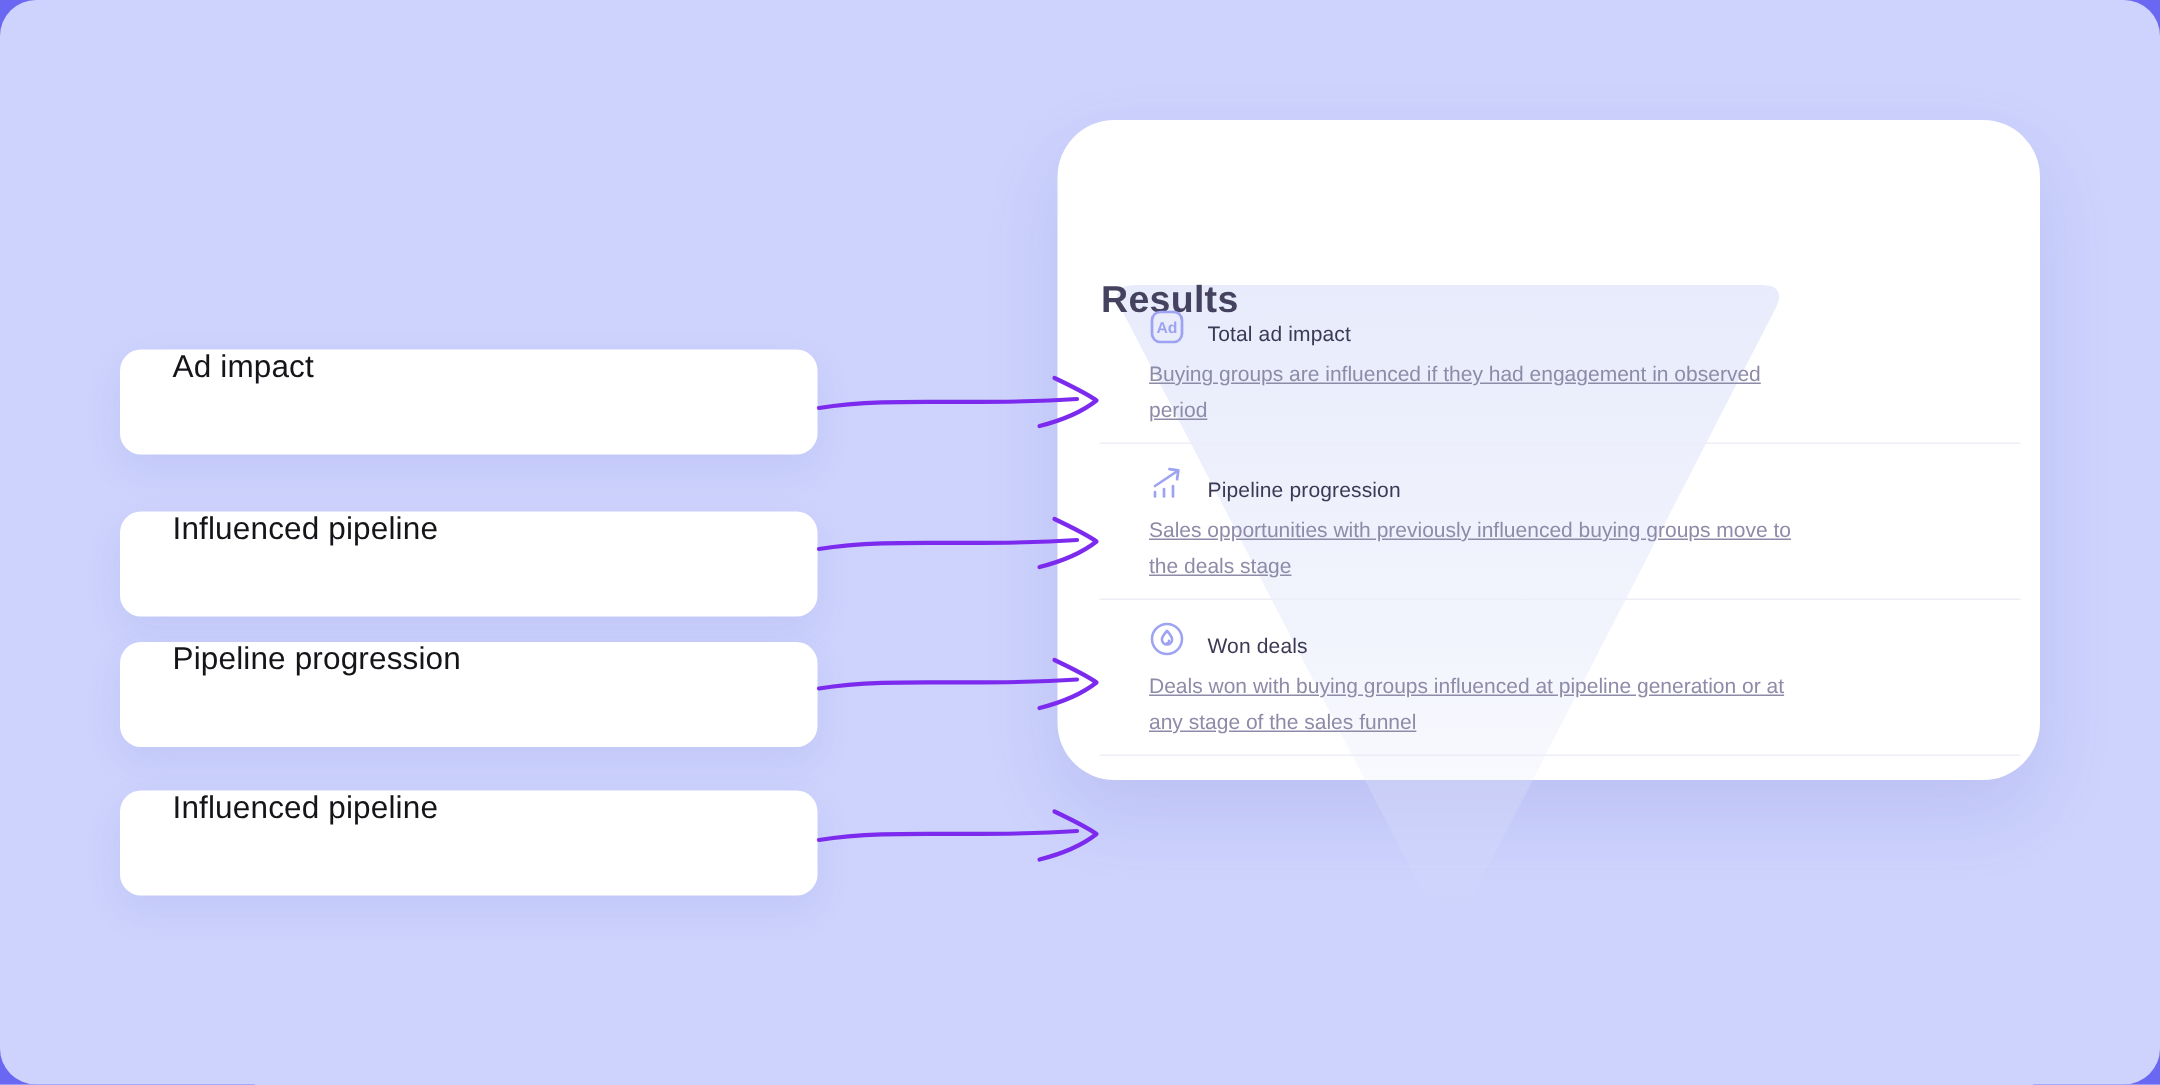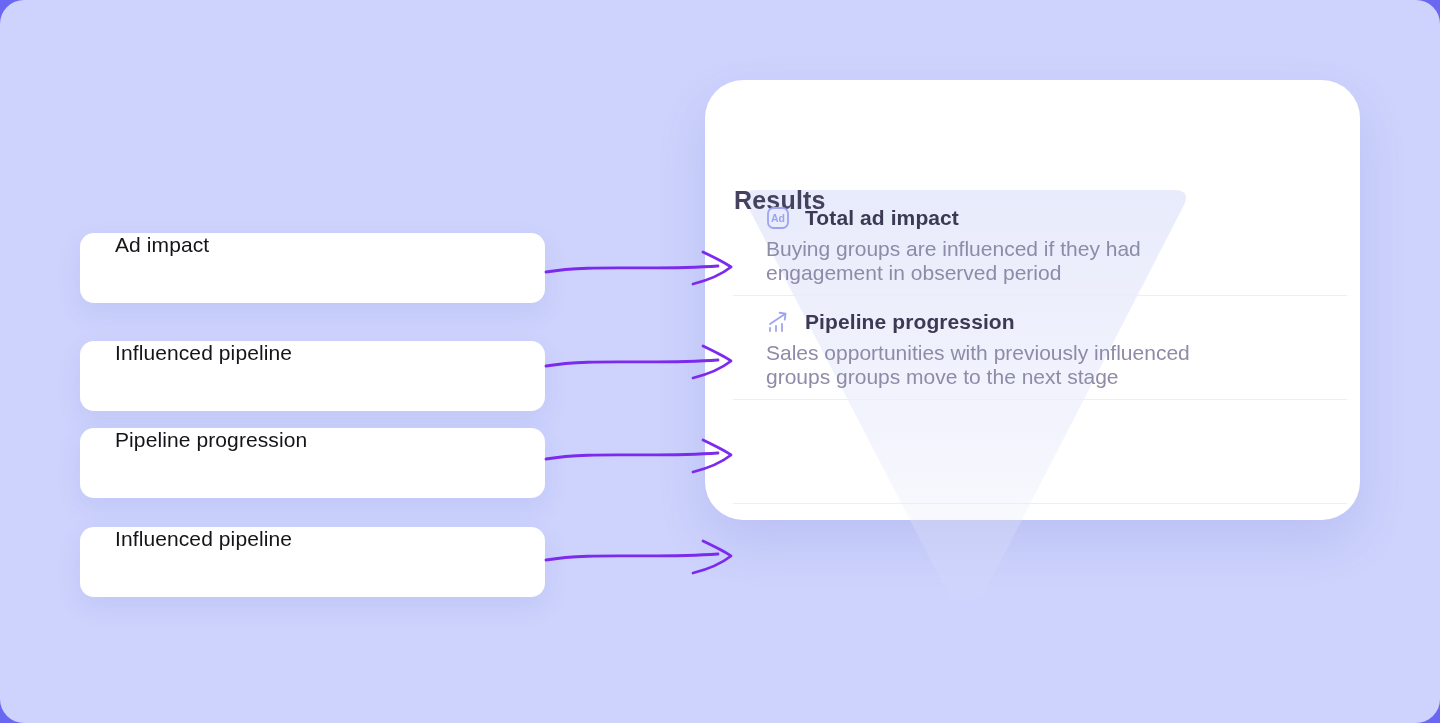--- a/index.html
+++ b/index.html
@@ -54,24 +54,24 @@
     position:absolute;left:28px;right:13px;top:112px;z-index:2;
   }
   .result-item{
     box-sizing:border-box;height:104px;
     padding:10px 0 0 33px;
     border-bottom:1px solid var(--divider,#ededf7);
   }
   .item-head{display:flex;align-items:flex-end;gap:15px;height:28px}
   .item-icon{width:24px;height:24px;flex:0 0 24px;color:var(--icon,#9da3f2)}
   .item-icon svg{display:block;width:24px;height:24px}
-  .item-title{font-size:21px;font-weight:700;color:var(--item-title,#3c3954);letter-spacing:.1px}
+  .item-title{font-size:14px;font-weight:400;color:var(--item-title,#3c3954);letter-spacing:.1px}
   .item-desc{
     margin-top:7px;max-width:430px;
-    font-size:21px;line-height:24px;color:var(--item-desc,#8e8ba8);
+    font-size:14px;line-height:24px;color:var(--item-desc,#8e8ba8);text-decoration:underline;
   }
   
   .results-card .card-title{position:absolute}
 </style>
 </head>
 <body>
 
 <div class="canvas">
 
   <div class="flow-label l0">
@@ -143,21 +143,32 @@
             <svg viewBox="0 0 24 24" fill="none" stroke="currentColor" stroke-width="1.8" stroke-linecap="round" stroke-linejoin="round">
               <path d="M4 21 v-3"></path>
               <path d="M10 21 v-5"></path>
               <path d="M16 21 v-7"></path>
               <path d="M4 14 L19 4"></path>
               <path d="M13.5 3.5 L19.5 3.5 L19.5 9.5" transform="rotate(8 19 4)"></path>
             </svg>
           </span>
           <span class="item-title">Pipeline progression</span>
         </div>
-        <div class="item-desc">Sales opportunities with previously influenced groups groups move to the next stage</div>
+        <div class="item-desc">Sales opportunities with previously influenced buying groups move to the deals stage</div>
       </div>
 
       <div class="result-item">
+        <div class="item-head">
+          <span class="item-icon">
+            <svg viewBox="0 0 24 24" fill="none" stroke="currentColor" stroke-width="1.7" stroke-linecap="round" stroke-linejoin="round">
+              <circle cx="12" cy="12" r="10"></circle>
+              <path d="M12 6.5 c2 2.4 3.4 3.9 3.4 5.8 a3.4 3.4 0 1 1 -6.8 0 c0 -1.9 1.4 -3.4 3.4 -5.8 z"></path>
+              <path d="M12 14.8 a1.3 1.3 0 0 0 1.3 -1.6"></path>
+            </svg>
+          </span>
+          <span class="item-title">Won deals</span>
+        </div>
+        <div class="item-desc">Deals won with buying groups influenced at pipeline generation or at any stage of the sales funnel</div>
       </div>
 
     </div>
   </div>
 </div>
 
 </body></html>

